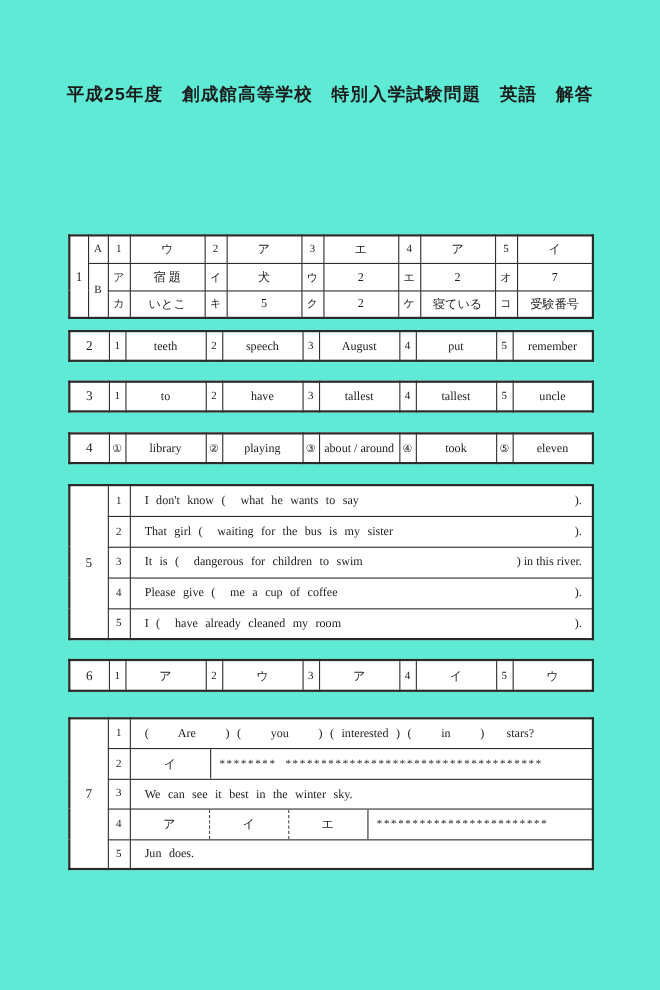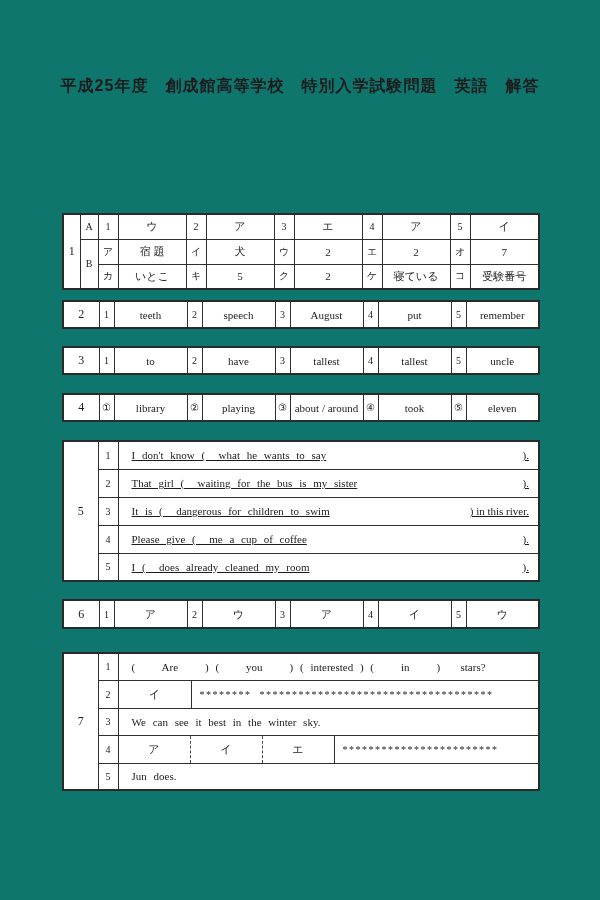--- a/index.html
+++ b/index.html
@@ -1,37 +1,37 @@
 <!DOCTYPE html>
 <html><head>
 <meta charset="utf-8">
 <style>
   html,body{margin:0;padding:0;background:#e8e8e8;}
   .page{
-    position:relative;width:600px;height:900px;background:#0f766e;
+    position:relative;width:600px;height:900px;background:#5eead4;
     font-family:"Liberation Serif","DejaVu Serif",serif;color:#1c1c1c;
     margin:0 auto;overflow:hidden;
   }
   .abs{position:absolute;left:62px;}
   .title{
     position:absolute;left:0;top:76px;width:600px;text-align:center;
     font-family:"Liberation Sans","DejaVu Sans",sans-serif;
     font-weight:bold;font-size:16px;letter-spacing:1px;
   }
   table{border-collapse:collapse;table-layout:fixed;width:476px;background:#fff;}
   table.t{border:2px solid #2a2a2a;}
   td{
     border:1px solid #2e2e2e;padding:0;text-align:center;vertical-align:middle;
     font-size:11px;overflow:hidden;white-space:nowrap;
   }
   .qnum{font-size:12px;}
   .idx{font-size:10px;}
   .ans{font-size:11px;}
   .lab{font-size:12px;letter-spacing:2px;}
-  .sentence{text-align:left;text-decoration:underline;}
+  .sentence{text-align:left;}
   .sflex{display:flex;justify-content:space-between;align-items:center;padding:0 9px 0 13px;}
   .sleft{white-space:pre;word-spacing:4px;}
   .sright{white-space:pre;}
   .pretext{text-align:left;padding-left:13px;white-space:pre;word-spacing:4px;}
   .comp{padding:0;}
   .compflex{display:flex;align-items:stretch;height:27px;}
   .subans{width:72px;display:flex;align-items:center;justify-content:center;border-right:1px solid #2e2e2e;}
   .abccell{width:71px;display:flex;align-items:center;justify-content:center;}
   .dashed{border-right:1px dashed #4a4a4a;}
   .solid{border-right:1px solid #2e2e2e;}
@@ -249,21 +249,21 @@
           <div class="sflex">
                 <span class="sleft">Please give (  me a cup of coffee</span>
                 <span class="sright">).</span>
               </div>
         </td>
       </tr>
       <tr class="r28">
         <td class="idx">5</td>
         <td class="sentence">
           <div class="sflex">
-                <span class="sleft">I (  does already cleaned my room</span>
+                <span class="sleft">I (  have already cleaned my room</span>
                 <span class="sright">).</span>
               </div>
         </td>
       </tr>
     </tbody>
       </table>
   </div>
 
   <div class="abs" style="top:599px;">
     <table class="t">

